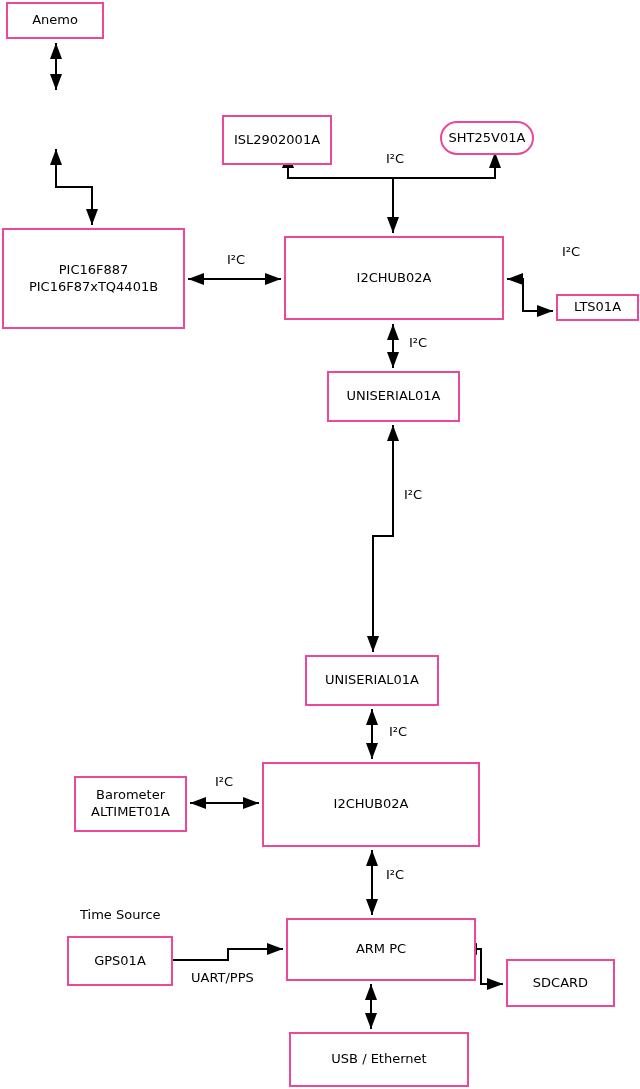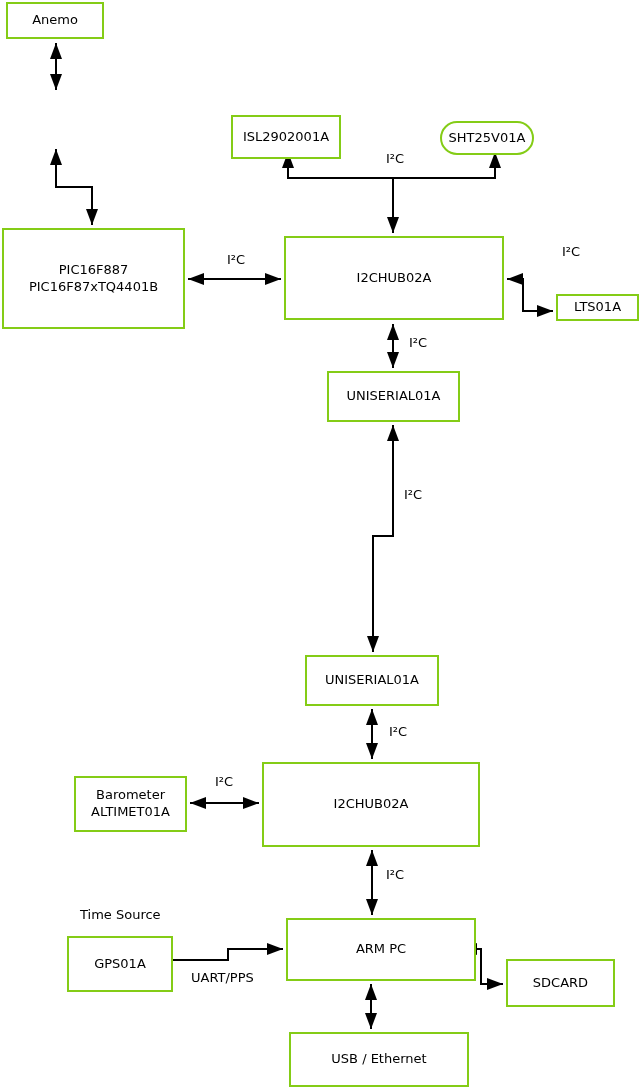--- a/index.html
+++ b/index.html
@@ -13,21 +13,21 @@
     overflow: hidden;
   }
   .edge-layer {
     position: absolute;
     left: 0; top: 0;
     width: 640px; height: 1089px;
   }
   .node {
     position: absolute;
     box-sizing: border-box;
-    border: 2px solid #84cc16;
+    border: 2px solid #ec4899;
     background: #ffffff;
     display: flex;
     align-items: center;
     justify-content: center;
   }
   .node .label {
     font-size: 13px;
     line-height: 1.3;
     text-align: center;
     white-space: pre-line;
@@ -38,29 +38,29 @@
     font-size: 13px;
     line-height: 1.1;
     color: #000000;
     white-space: nowrap;
   }
 
   
   .n-anemo       { left: 6px;   top: 2px;   width: 98px;  height: 37px; }
   .n-wind        { left: 6px;   top: 93px;  width: 98px;  height: 53px; }
   .n-pic         { left: 2px;   top: 228px; width: 183px; height: 101px; }
-  .n-isl         { left: 231px; top: 115px; width: 110px; height: 44px; }
+  .n-isl         { left: 222px; top: 115px; width: 110px; height: 50px; }
   .n-sht         { left: 440px; top: 121px; width: 94px; height: 34px; border-radius: 17px; }
   .n-hub1        { left: 284px; top: 236px; width: 220px; height: 84px; }
   .n-lts         { left: 556px; top: 294px; width: 83px;  height: 27px; }
   .n-uni1        { left: 327px; top: 371px; width: 133px; height: 51px; }
   .n-uni2        { left: 305px; top: 655px; width: 134px; height: 51px; }
   .n-baro        { left: 74px;  top: 776px; width: 113px; height: 56px; }
   .n-hub2        { left: 262px; top: 762px; width: 218px; height: 85px; }
-  .n-gps         { left: 67px;  top: 936px; width: 106px; height: 56px; }
+  .n-gps         { left: 67px;  top: 936px; width: 106px; height: 50px; }
   .n-armpc       { left: 286px; top: 918px; width: 190px; height: 63px; }
   .n-sdcard      { left: 506px; top: 959px; width: 109px; height: 48px; }
   .n-usb         { left: 282px; top: 1032px; width: 180px; height: 55px; margin-left: 7px; }
 
   
   .el-branch     { left: 386px; top: 152px; }
   .el-pic-hub    { left: 227px; top: 253px; }
   .el-lts        { left: 562px; top: 245px; }
   .el-hub-uni1   { left: 409px; top: 336px; }
   .el-uni1-uni2  { left: 404px; top: 488px; }

